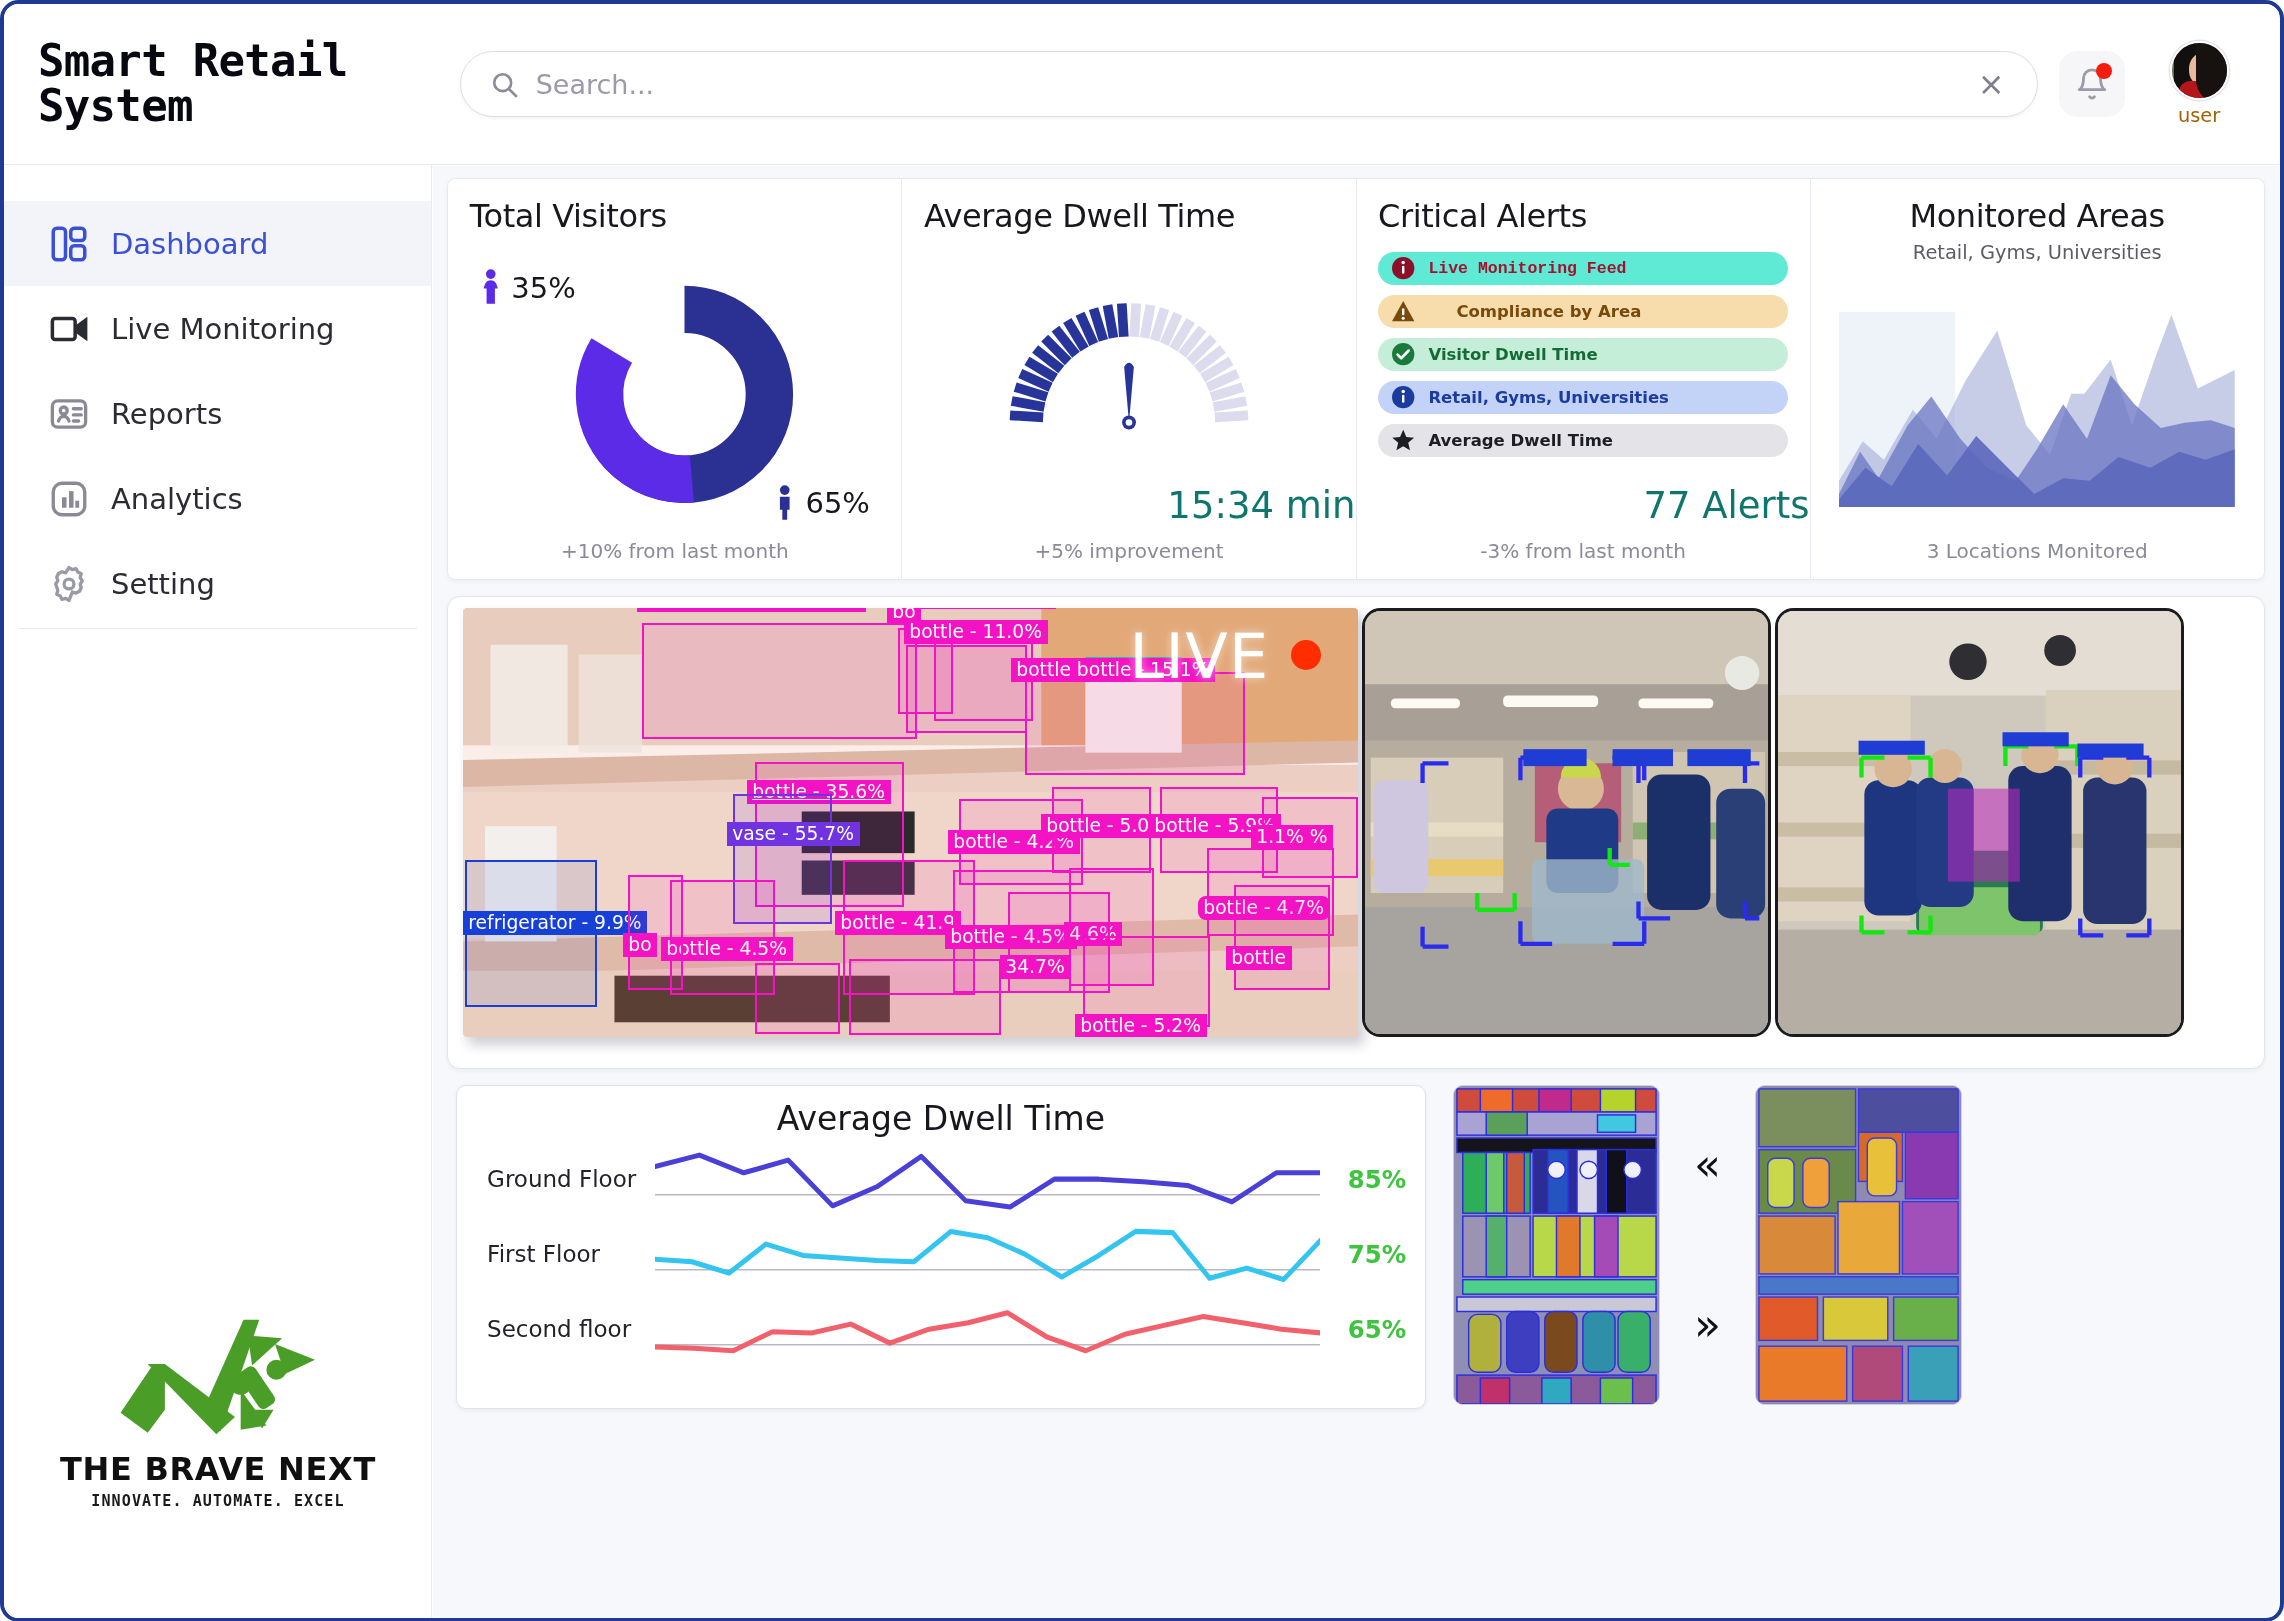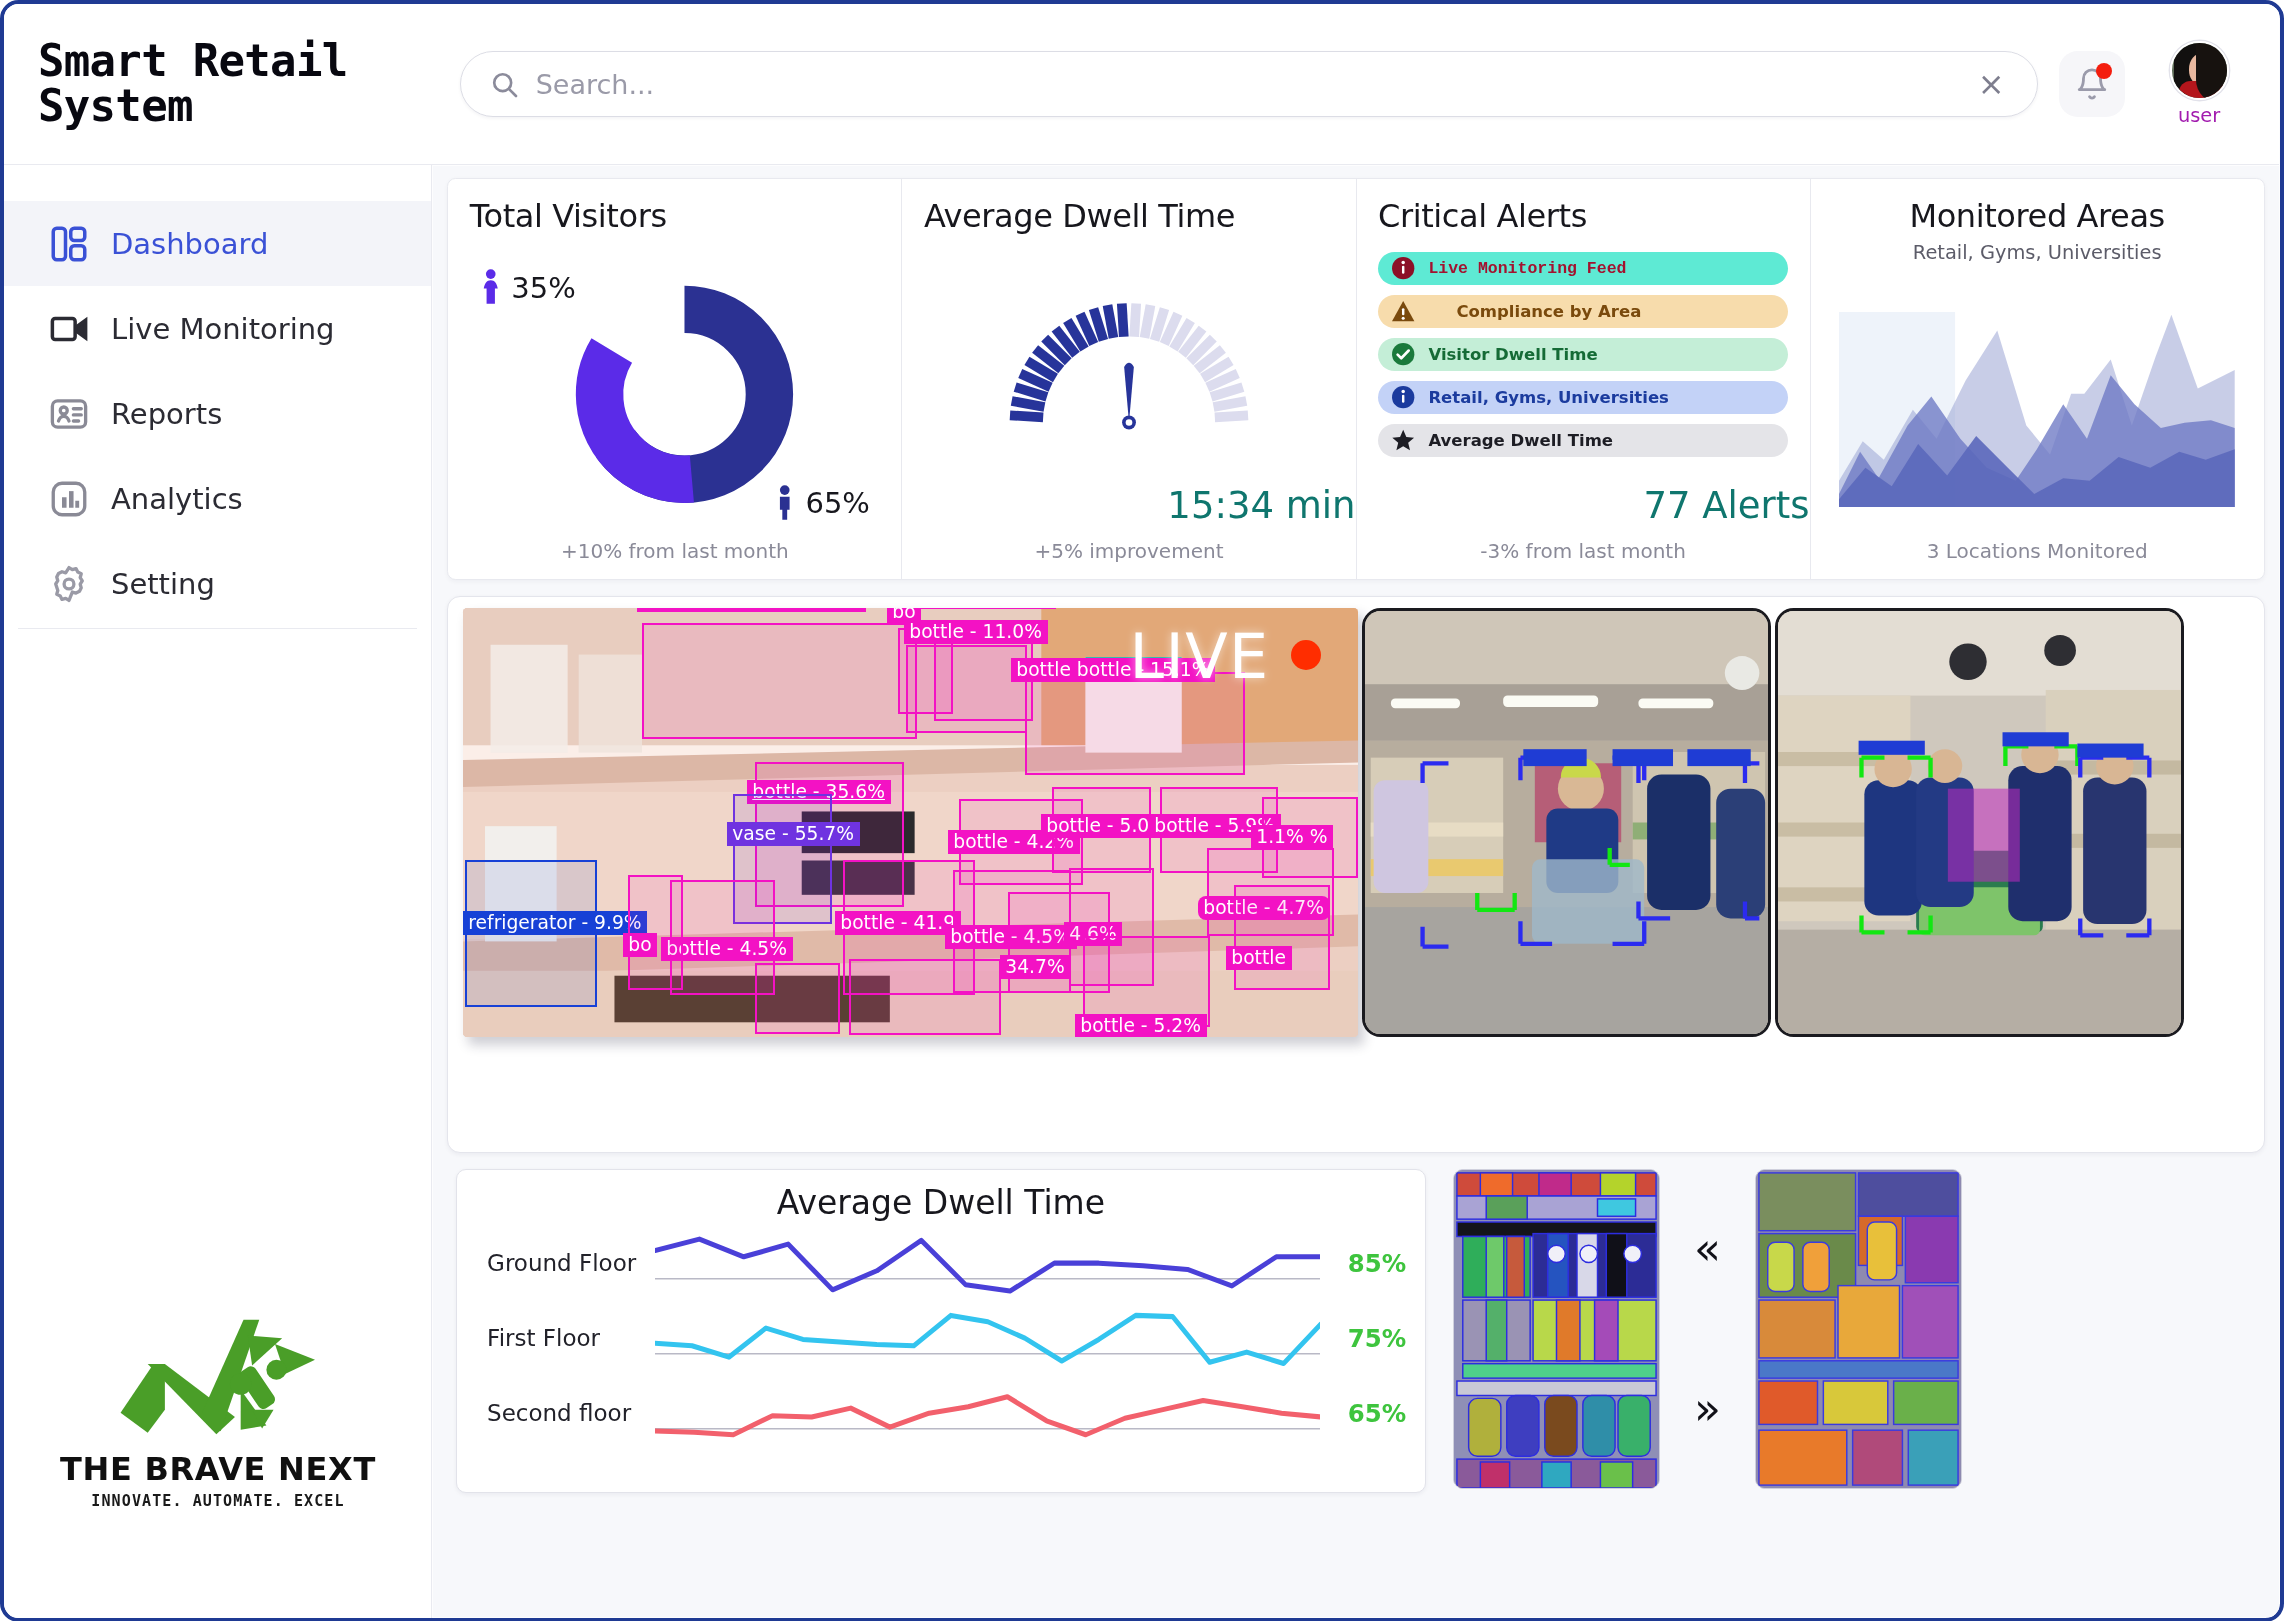--- a/index.html
+++ b/index.html
@@ -89,21 +89,21 @@
     width: 59px; height: 59px; border-radius: 50%;
     border: 2.2px solid #ffffff;
     box-shadow: 0 0 0 1.4px #e2e2ea;
     overflow: hidden; position: relative;
     background: linear-gradient(150deg,#7a8b73 0%,#55614f 45%,#2c3029 100%);
   }
   .avatar .hair-l { position:absolute; left:2.9px; top:0; width:21.5px; height:53px; background:#12100f; border-radius:0 0 21.5px 7.2px;}
   .avatar .hair-r { position:absolute; right:-1.4px; top:0; width:32px; height:60px; background:#17120f; border-radius:0 0 8.6px 23px;}
   .avatar .face { position:absolute; left:17px; top:10px; width:26px; height:32px; background:#e9b89f; border-radius:50% 50% 45% 45%;}
   .avatar .shirt { position:absolute; left:7.2px; bottom:0; width:46px; height:17px; background:#b4161c; border-radius:11.5px 11.5px 0 0;}
-  .user-name { font-size: 19.4px; color: #a21caf; margin-top: 3.6px; }
+  .user-name { font-size: 19.4px; color: #a16207; margin-top: 3.6px; }
 
   
   .sidebar {
     position: absolute; left: 0; top: 161px;
     width: 428px; height: 1453px;
     background: #ffffff;
     border-right: 1.4px solid #e9eaf0;
     padding-top: 36px;
   }
   .nav-item {
@@ -202,21 +202,21 @@
   .alert-ico svg { width: 24.4px; height: 24.4px; }
   .alert-label { font-size: 16.5px; font-weight: bold; }
 
   
   .area-chart-wrap { flex:1; position: relative; margin-top: 11.5px; }
   .area-chart { position:absolute; left: 7.2px; right: 7.2px; top: 7.2px; bottom: 47px; }
 
   
   .cam-row {
     margin-top: 16px;
-    height: 557px;
+    height: 473px;
     background: #ffffff;
     border: 1.4px solid #e4e5ec;
     border-radius: 13px;
     padding: 11.5px 14.3px;
     display: flex; gap: 4px;
     box-shadow: 0 1.4px 4.3px rgba(20,20,60,.05);
   }
   .cam-main {
     position: relative; width: 895px; height: 429px;
     border-radius: 4.3px; overflow: hidden;

